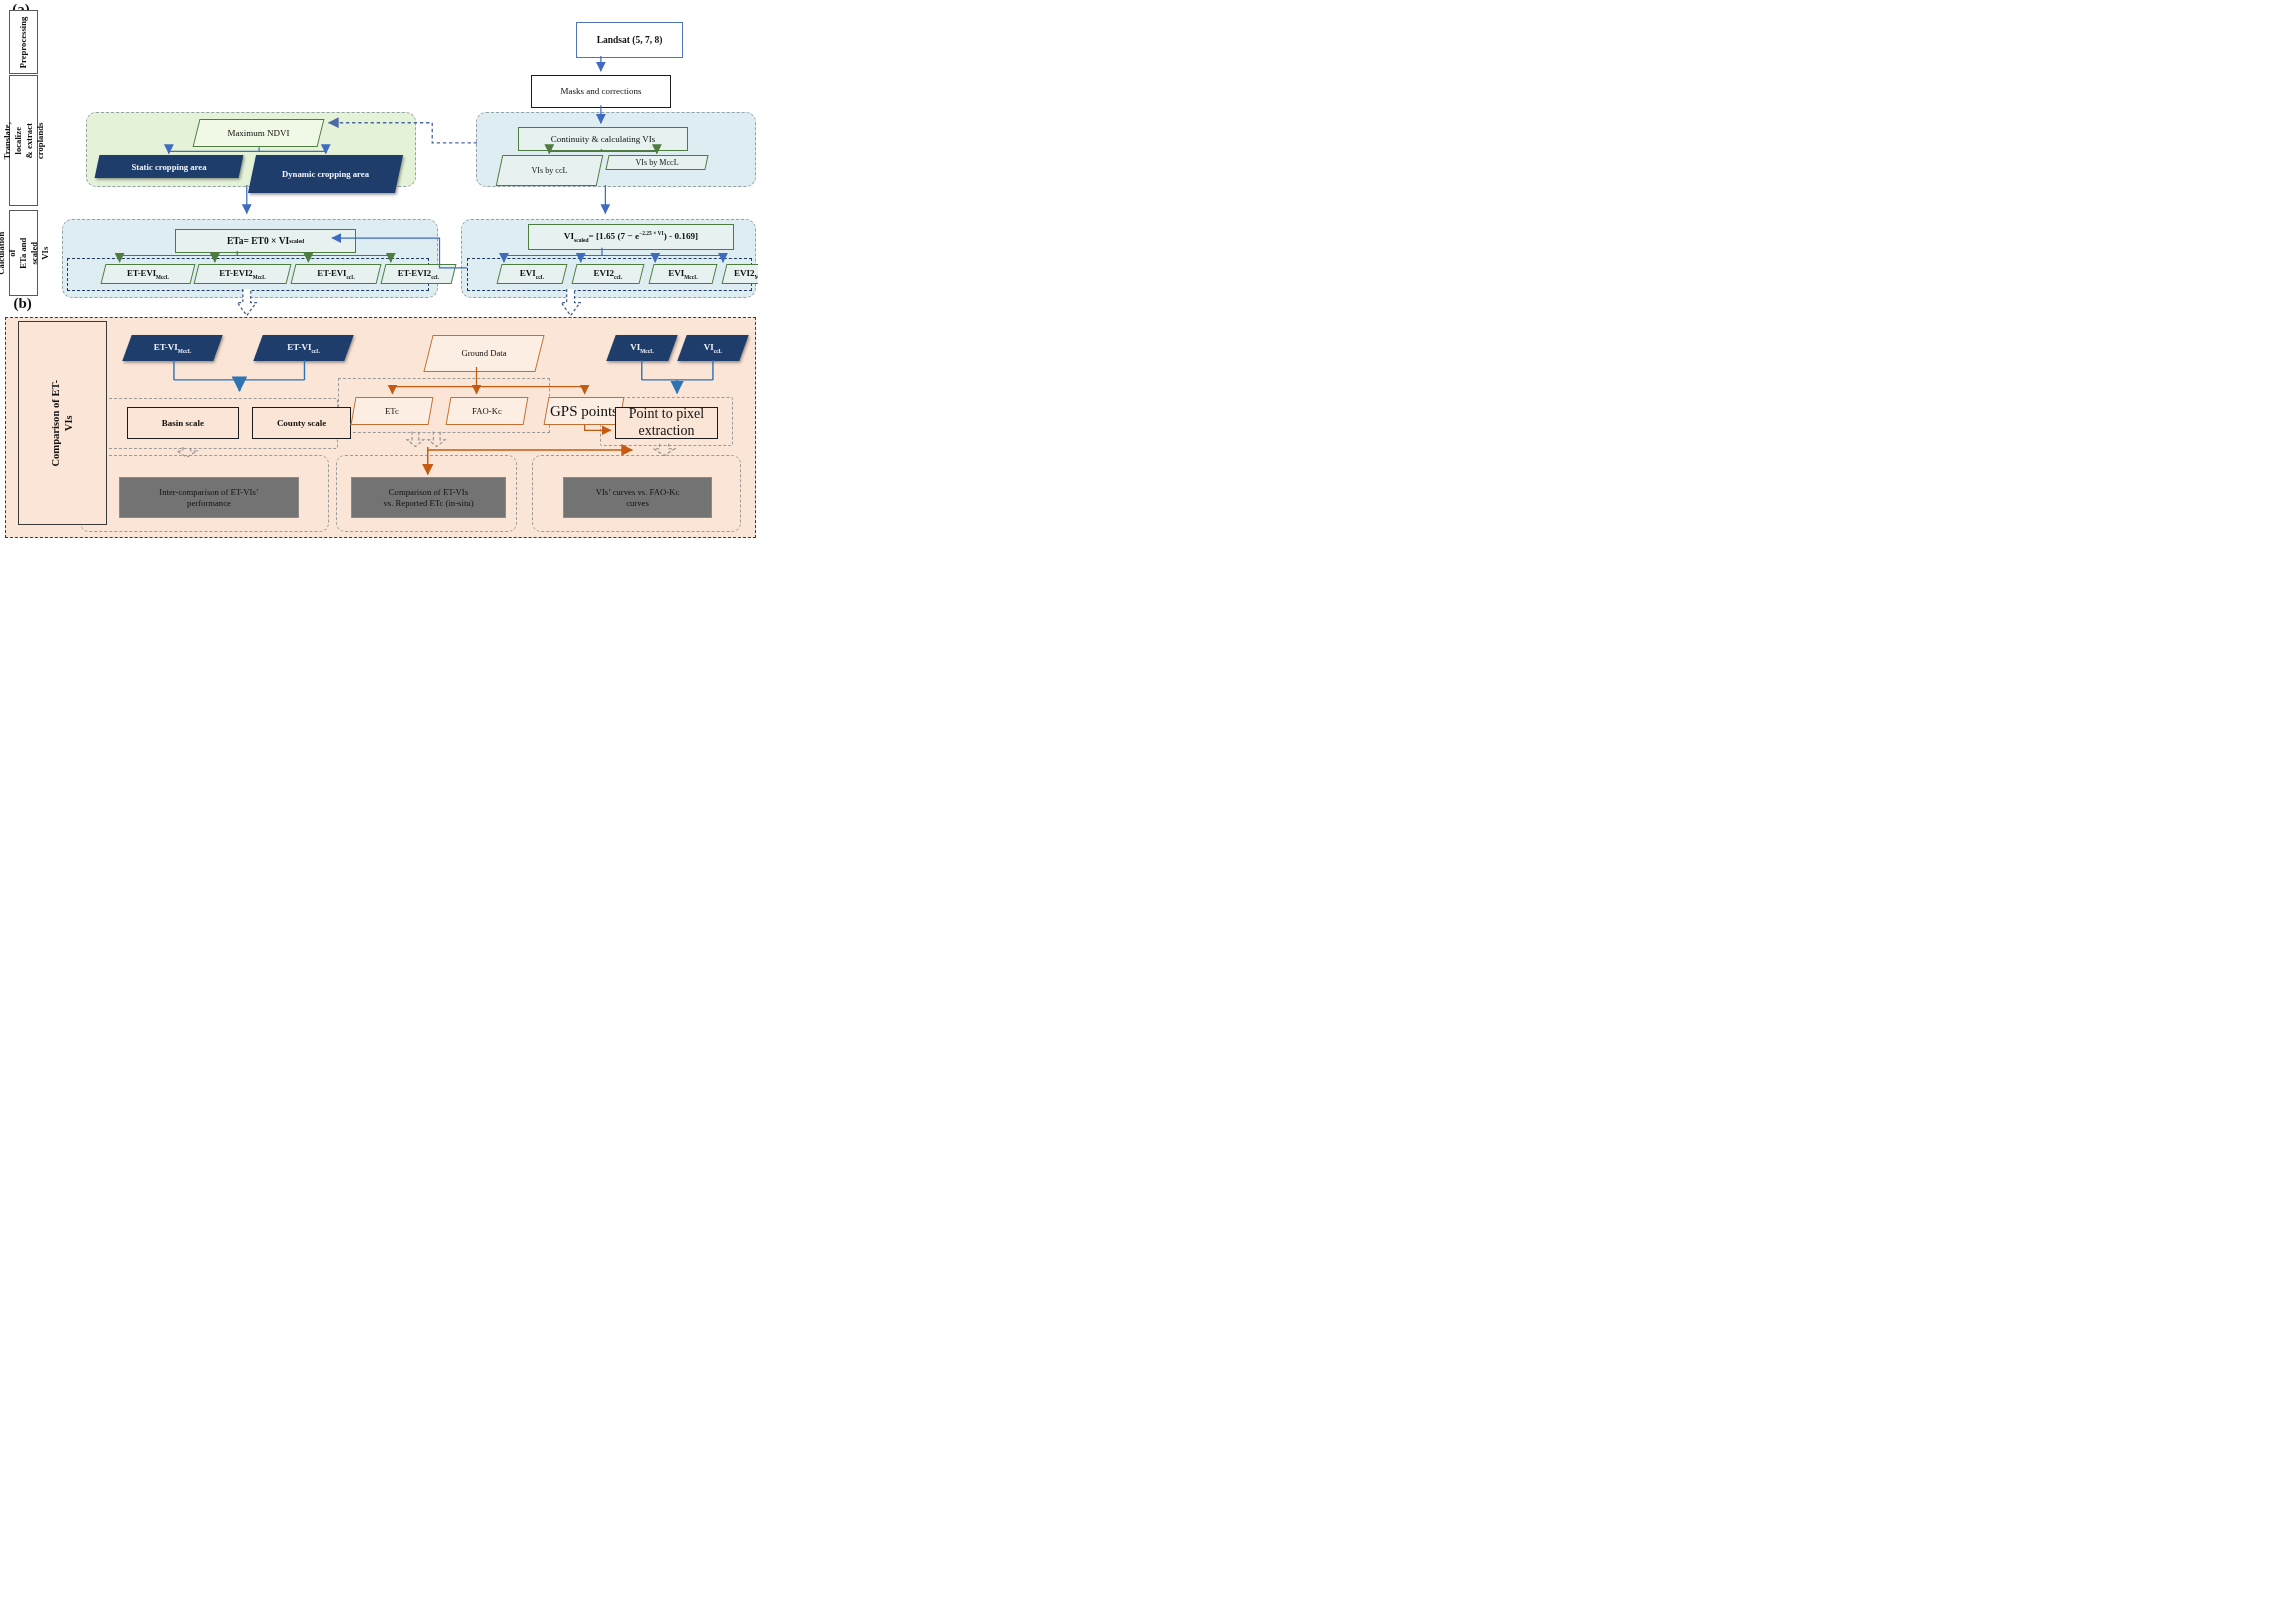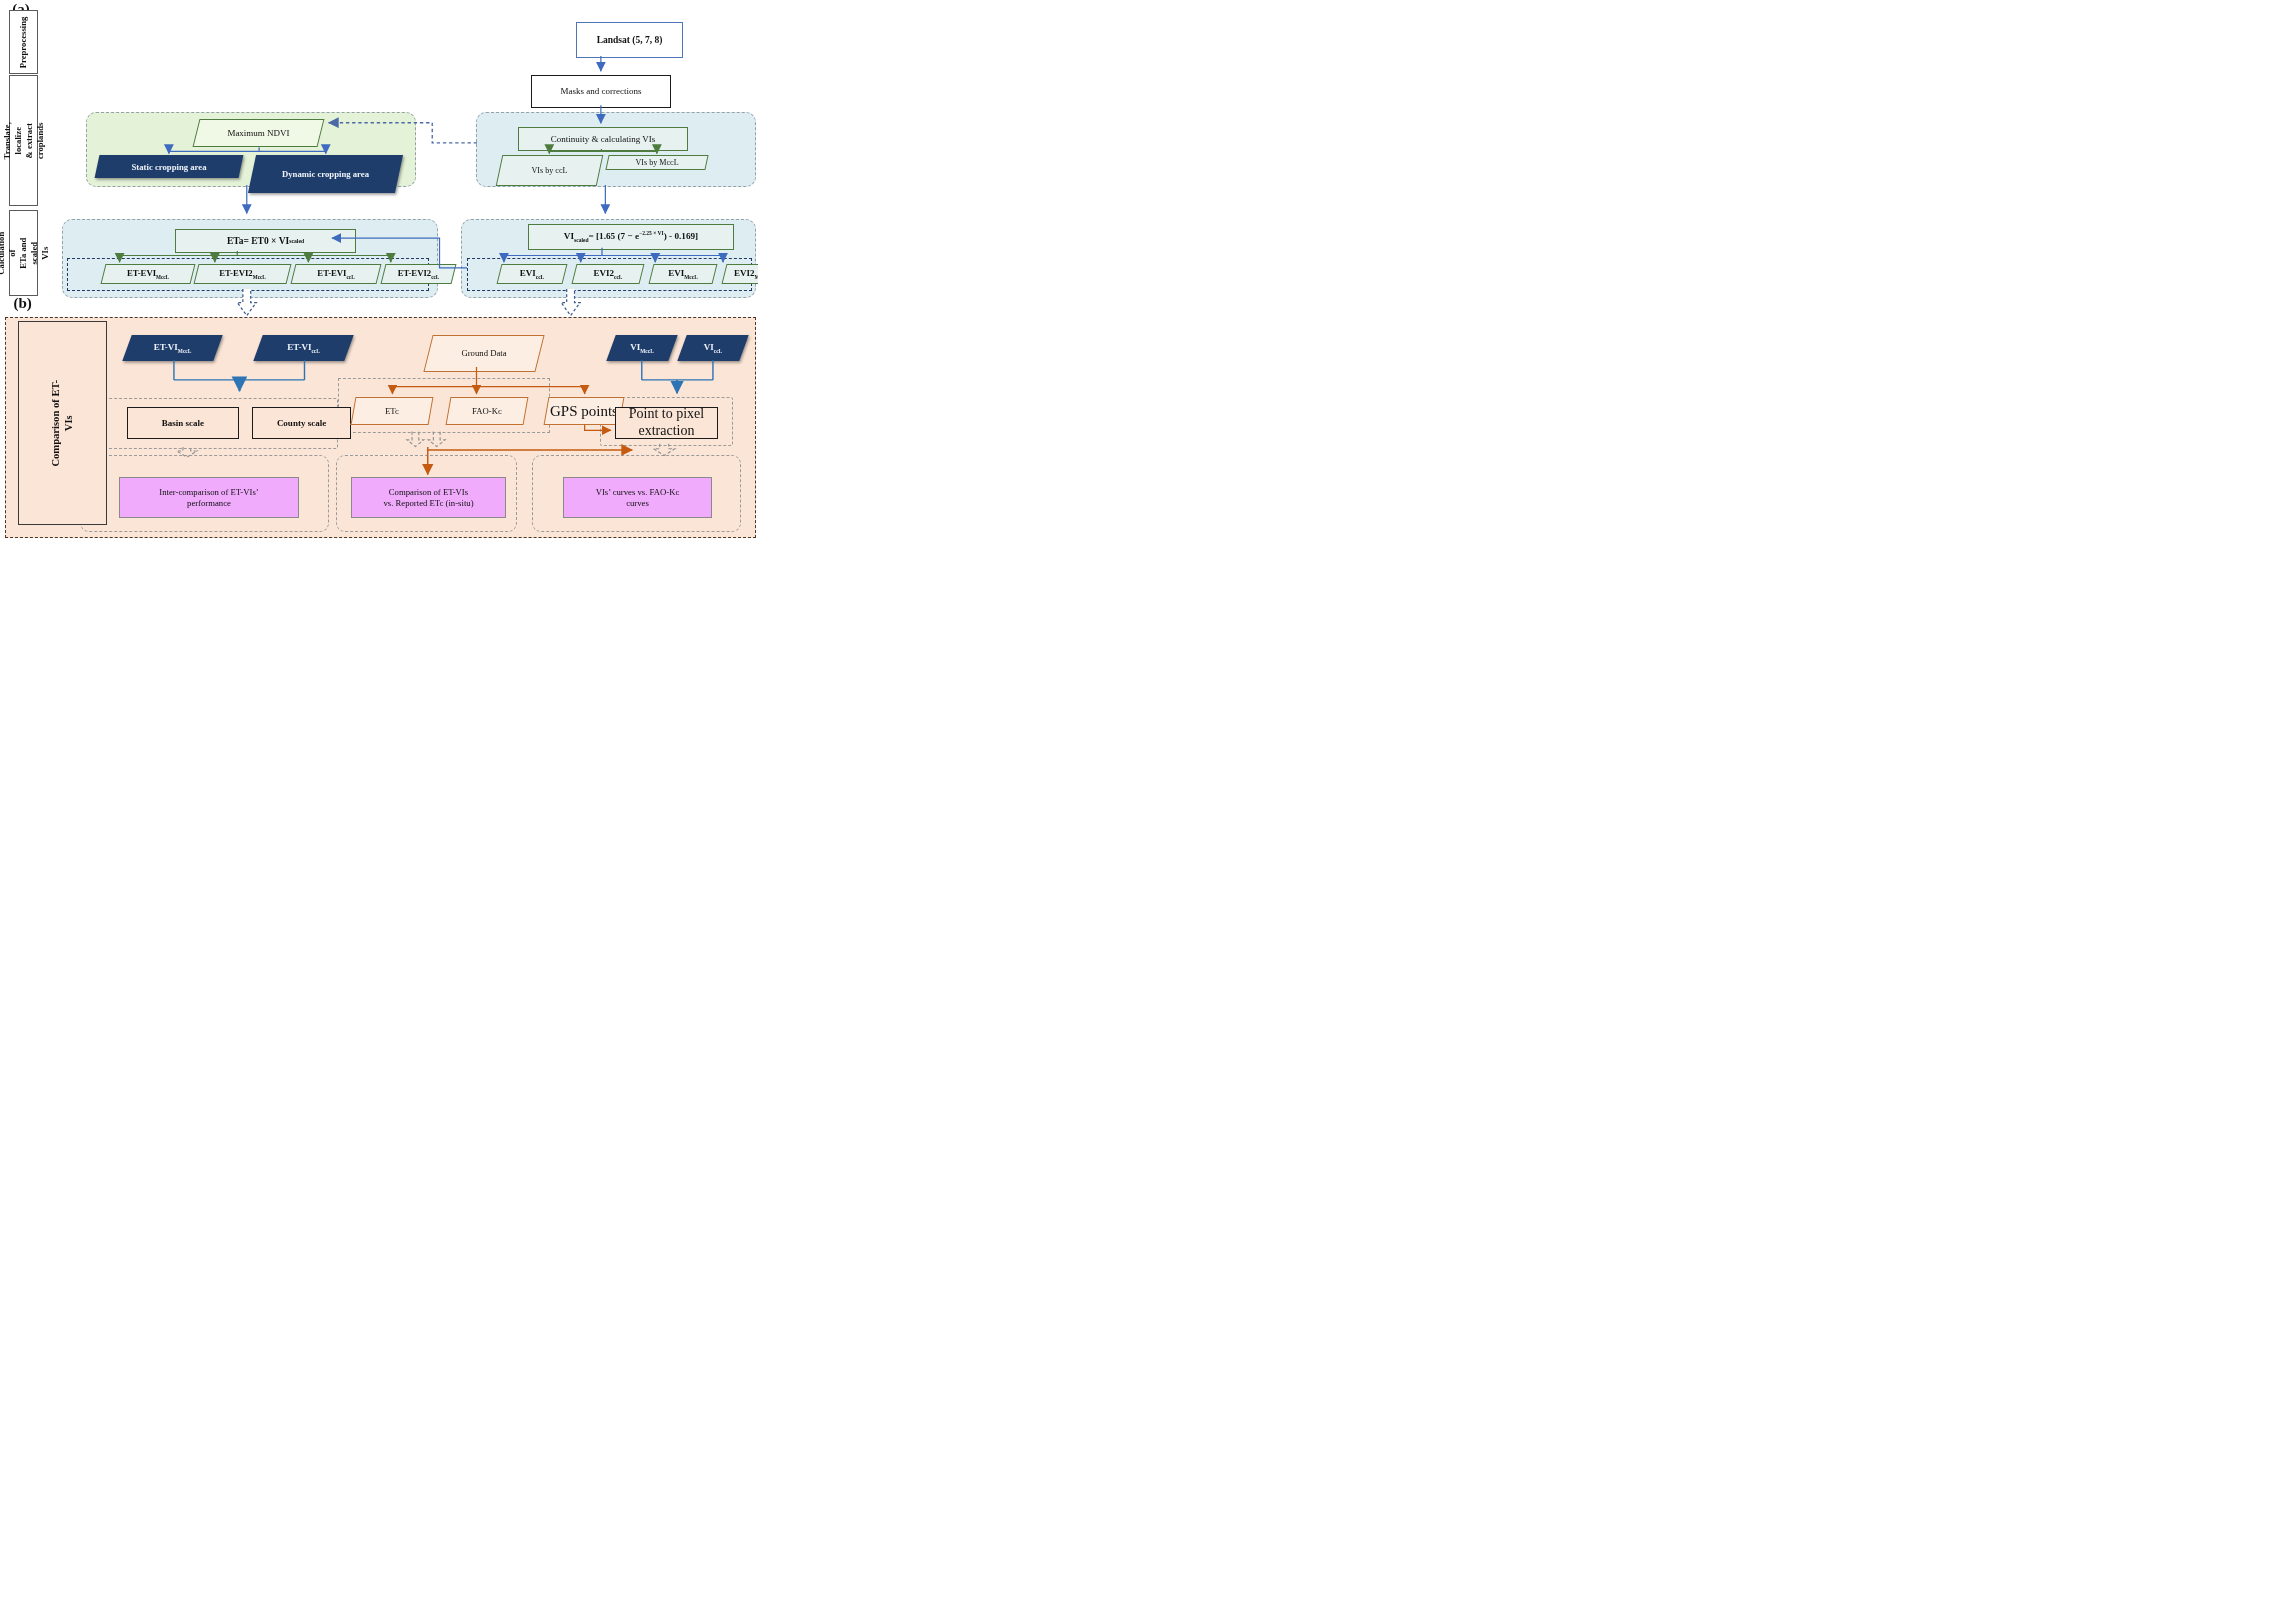--- a/index.html
+++ b/index.html
@@ -21,21 +21,21 @@
   
   .box{background:#fff;z-index:3;}
   .txt{font-size:9px;line-height:1.2;white-space:pre-line;}
   .bold{font-weight:bold;margin-left:28px;}
   .landsat{border:1.4px solid #4f74b8;}
   .blackbox{border:1.4px solid #1b1b1b;}
   .greenbox{border:1.1px solid #4e7c3f;background:#e9f3f0;}
   .greenbox.on-green{background:#f0f8e6;}
   .greenbox.on-blue{background:#e6f1f0;}
   .peachfill{background:#fbe5d6;}
-  .graybox{border:1.1px solid #8a8a8a;border-top-width:1.7px;border-bottom-width:1.7px;background:#f0abfc;}
+  .graybox{border:1.1px solid #8a8a8a;border-top-width:1.7px;border-bottom-width:1.7px;background:#737373;}
   
   .navy-dash{border:1.1px dashed #1f3864;z-index:2;}
   .gray-dash{border:1.1px dashed #9a9a9a;background:transparent;z-index:2;}
   .rounded{border-radius:9px;}
   
   .para{z-index:3;}
   .para .shape{position:absolute;inset:0;border:1.1px solid #4e7c3f;}
   .para .inner{position:relative;z-index:1;}
   .para-navy .shape{background:#1e3d6b;border:none;box-shadow:1.7px 1.7px 2.8px rgba(40,40,40,.45);}
   .para-navy{color:#eef3fa;font-weight:bold;}

